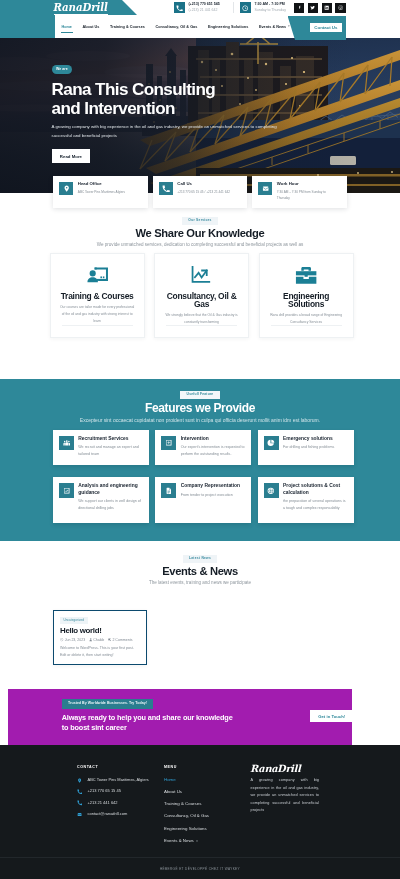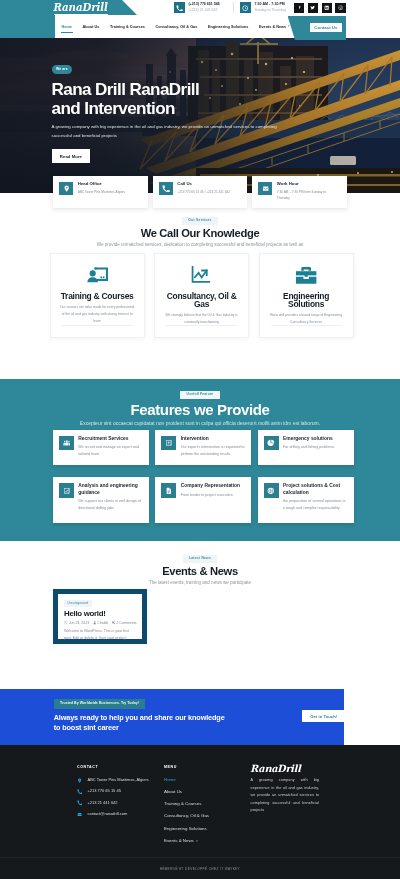--- a/index.html
+++ b/index.html
@@ -72,46 +72,46 @@
 .svc-card{flex:1;background:#fff;border:1px solid #eef1f3;box-shadow:0 1px 4px rgba(25,35,45,.05);padding:11px 7.5px 13px;text-align:center;height:84.8px;position:relative}
 .svc-ic{height:21.5px;display:flex;align-items:flex-end;justify-content:center}
 .svc-title{margin-top:5px;font-size:8.45px;font-weight:700;color:#151d26;line-height:.95;letter-spacing:-.25px}
 .svc-text{margin-top:4px;font-size:3.35px;color:#868f97;line-height:2.15}
 .svc-rule{position:absolute;left:11px;right:11px;bottom:11px;height:1px;background:#eef1f3}
 
 
 .features{position:absolute;left:0;top:379px;width:400px;height:162px;background:#2e8899}
 .feat-head{text-align:center;padding-top:11.7px}
 .fb{display:inline-block;background:#f3f8fa;color:#2e8899;font-size:3.3px;font-weight:700;padding:2.5px 6.2px;letter-spacing:.2px;line-height:1.05}
-.feat-title{margin-top:3.2px;font-size:15px;font-weight:700;color:#fff;letter-spacing:-.35px;line-height:1}
+.feat-title{margin-top:3.2px;font-size:12px;font-weight:700;color:#fff;letter-spacing:-.35px;line-height:1}
 .feat-sub{margin-top:2.2px;font-size:5px;color:#cfe4e9;line-height:1.4}
 .feat-grid{position:absolute;left:53px;top:50.5px;width:300.6px;display:flex;flex-wrap:wrap;column-gap:6.6px;row-gap:12.4px}
 .feat-card{width:95.8px;background:#fff;box-shadow:0 2px 4px rgba(5,40,50,.16);padding:6.2px 6px 6.5px 6px;display:flex;gap:4.4px;align-items:flex-start}
 .feat-card.r1{height:35.2px}
 .feat-card.r2{height:45.6px}
 .ft-ic{width:14.9px;height:14.8px;background:#2a7e90;display:flex;align-items:center;justify-content:center;flex:none}
 .ft-ic svg{width:7.6px;height:7.6px;fill:#fff}
 .ft-title{font-size:4.93px;font-weight:700;color:#18222e;line-height:1.28}
 .ft-text{margin-top:2.3px;font-size:3.62px;color:#848d95;line-height:1.85}
 
 
 .news{position:absolute;left:0;top:541px;width:400px;height:148px;background:#fff}
 .news-head{text-align:center;padding-top:13.5px}
 .news-head .sec-title{margin-top:3.2px}
 .news-head .sec-sub{margin-top:2.5px}
-.post{position:absolute;left:52.5px;top:48px;width:94.5px;height:55.3px;background:#fff;border:5px solid #0c4a6e;box-shadow:0 1px 4px rgba(25,35,45,.06);padding:5.8px 6.5px 6px}
+.post{position:absolute;left:52.5px;top:69px;width:94.5px;height:55.3px;background:#fff;border:1px solid #0c4a6e;box-shadow:0 1px 4px rgba(25,35,45,.06);padding:5.8px 6.5px 6px}
 .post-cat{display:inline-block;background:#eef4f7;color:#3b8ca0;font-size:3.1px;padding:1.8px 3.4px;letter-spacing:.06px;line-height:1.05}
 .post-title{margin-top:3px;font-size:7.9px;font-weight:700;color:#151d26;letter-spacing:-.3px;line-height:1}
 .post-meta{margin-top:3.6px;display:flex;gap:3.4px;align-items:center}
 .pm{display:flex;align-items:center;gap:1.2px;font-size:3.55px;color:#828b94;white-space:nowrap}
 .pm svg{width:3.5px;height:3.5px;fill:#828b94;flex:none}
 .post-ex{margin-top:3.2px;font-size:3.62px;color:#828b94;line-height:1.78}
 
 
-.ctasec{position:absolute;left:0;top:689px;width:344px;height:56px;background:#1d4ed8}
+.ctasec{position:absolute;left:8px;top:689px;width:344px;height:56px;background:#a21caf}
 .cta-badge{position:absolute;left:53.7px;top:10.3px;background:#2a7d8f;color:#e8f4f7;font-size:3.55px;font-weight:700;padding:2.8px 6.4px;letter-spacing:.03px;line-height:1.05}
 .cta-title{position:absolute;left:53.7px;top:24.2px;font-size:7.3px;font-weight:700;color:#fff;line-height:1.3;letter-spacing:-.14px}
 .cta-btn{position:absolute;left:302.2px;top:21.2px;width:43px;height:12px;background:#fff;color:#2e8899;font-size:4.2px;font-weight:700;display:flex;align-items:center;justify-content:center;cursor:pointer;letter-spacing:.02px}
 
 
 .footer{position:absolute;left:0;top:745px;width:400px;height:134px;background:#15191c;overflow:hidden}
 .fcol-contact{position:absolute;left:77px;top:21px;width:90px}
 #fcontact .fci:first-child{margin-top:8.6px}
 .fcol-menu{position:absolute;left:164px;top:21px;width:85px}
 .fcol-about{position:absolute;left:250.5px;top:19px;width:72px}
@@ -347,21 +347,21 @@
           <circle cx="392" cy="144" r=".9"></circle>
     </g>
     <g fill="#e8dfc9" opacity=".75">
           <rect x="330" y="128" width="26" height="9" rx="1.5"></rect>
         </g>
   </svg>
   <div class="hero-overlay"></div>
   <div class="hero-inner">
     <div class="hero-badge-row"><span class="hero-badge">We are</span></div>
     <div class="hero-title">
-      <span>Rana Drill RanaDrill</span><br>
+      <span>Rana This Consulting</span><br>
       <span>and Intervention</span>
     </div>
     <div class="hero-p">A growing company with big experience in the oil and gas industry, we provide an unmatched services to completing successful and beneficial projects</div>
     <div class="hero-btn-row"><span class="hero-btn">Read More</span></div>
   </div>
 </div>
 
 <div class="infowrap">
       <div class="infocard">
         <span class="ic-ic">
@@ -394,21 +394,21 @@
         <span>
           <span class="ic-title">Work Hour</span>
           <div class="ic-text">7:30 AM – 7:30 PM from Sunday to Thursday</div>
         </span>
       </div>
     </div>
 
 <div class="services">
   <div class="svc-head">
     <div class="badge-row"><span class="sec-badge">Our Services</span></div>
-    <div class="sec-title">We Call Our Knowledge</div>
+    <div class="sec-title">We Share Our Knowledge</div>
     <div class="sec-sub">We provide unmatched services, dedication to completing successful and beneficial projects as well as</div>
   </div>
   <div class="svc-cards">
         <div class="svc-card">
           <div class="svc-ic">
             <svg viewBox="0 0 48 48" width="22.3" height="22.3" style="color:#1b7f95">
               <g fill="currentColor">
                 <path d="M18.5 7.5h28.8v28.9H27.6v-4.3h15.4V11.8H18.5z"></path>
                 <path d="M18.5 7.5h4.6v4.3h-4.6z"></path>
                 <path d="M23 32.1h24.3v4.3H23z"></path>

